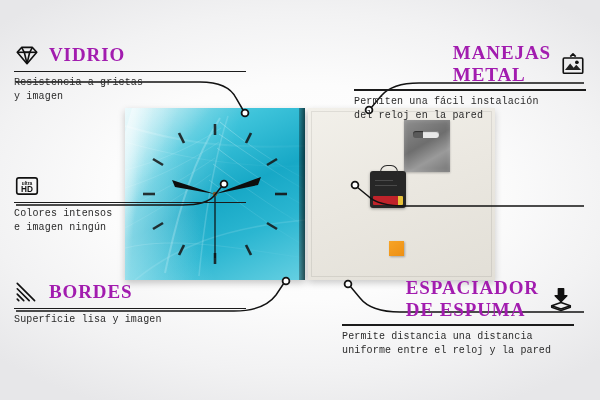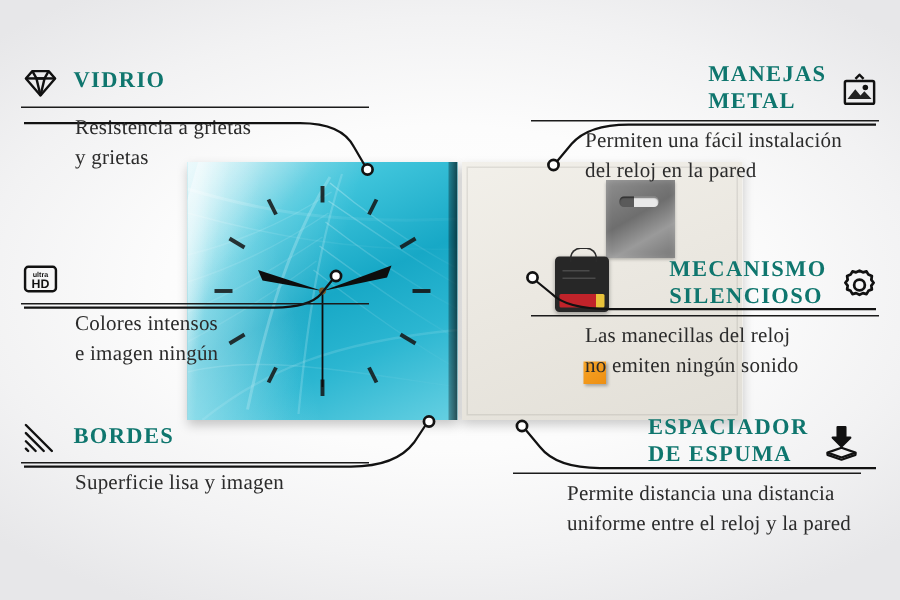--- a/index.html
+++ b/index.html
@@ -62,27 +62,27 @@
     background:linear-gradient(145deg,#f7a427,#ed8f12);box-shadow:1px 1px 2px rgba(0,0,0,.28);}
 
   
   .label{position:absolute;width:232px;}
   .label.left{text-align:left;}
   .label.right{}
   .lbl-head{display:flex;align-items:center;gap:9px;}
   .label.right .lbl-head{justify-content:flex-end;}
   .lbl-title{
     font-family:"Liberation Serif", serif;
-    font-size:15px;font-weight:700;letter-spacing:.9px;
-    color:#0f766e;line-height:1.17;text-transform:uppercase;
+    font-size:19px;font-weight:700;letter-spacing:.9px;
+    color:#a21caf;line-height:1.17;text-transform:uppercase;
   }
   .rule{height:1.4px;background:#1b1b1b;margin:3px 0 4px 0;}
   .lbl-sub{
-    font-family:Liberation Serif, serif;
-    font-size:14px;color:#2b2b2b;line-height:1.38;letter-spacing:.15px;margin-left:36px;
+    font-family:Liberation Mono, monospace;
+    font-size:10px;color:#2b2b2b;line-height:1.38;letter-spacing:.15px;
   }
   .ico{width:26px;height:26px;flex:0 0 26px;display:block;}
 
   .l1{left:14px;top:42px;}
   .l2{left:14px;top:173px;}
   .l3{left:14px;top:279px;}
   .r1{right:14px;top:42px;}
   .r2{right:14px;top:172px;}
   .r3{right:26px;top:277px;}
 
@@ -194,21 +194,21 @@
             <path d="M9.5 9.5 H14.5"></path>
         </g>
       </svg>
       <div class="lbl-title">
         <div>VIDRIO</div>
       </div>
     </div>
     <div class="rule"></div>
     <div class="lbl-sub">
       <div>Resistencia a grietas</div>
-      <div>y grietas</div>
+      <div>y imagen</div>
     </div>
   </div>
 
   <div class="label left l2">
     <div class="lbl-head">
       <svg class="ico" viewBox="0 0 24 24">
         <rect x="2.5" y="4.5" width="19" height="15" rx="2" fill="none" stroke="#111" stroke-width="1.5"></rect>
         <text x="12" y="11" font-family="Liberation Sans, sans-serif" font-size="4.4" font-weight="700" fill="#111" text-anchor="middle">ultra</text>
         <text x="12" y="17.4" font-family="Liberation Sans, sans-serif" font-size="7.6" font-weight="700" fill="#111" text-anchor="middle">HD</text>
       </svg>
@@ -255,39 +255,20 @@
         </g>
       </svg>
     </div>
     <div class="rule"></div>
     <div class="lbl-sub">
       <div>Permiten una fácil instalación</div>
       <div>del reloj en la pared</div>
     </div>
   </div>
 
-  <div class="label right r2">
-    <div class="lbl-head">
-      <div class="lbl-title">
-        <div>MECANISMO</div>
-        <div>SILENCIOSO</div>
-      </div>
-      <svg class="ico" viewBox="0 0 24 24">
-        <g fill="none" stroke="#111" stroke-width="1.7" stroke-linejoin="round">
-          <path d="M12 3.2 l2.1 1.0 2.2-.6 1.2 2.0 2.1 .9 -.3 2.3 1.4 1.8 -1.4 1.8 .3 2.3 -2.1 .9 -1.2 2.0 -2.2-.6 -2.1 1.0 -2.1-1.0 -2.2 .6 -1.2-2.0 -2.1-.9 .3-2.3 -1.4-1.8 1.4-1.8 -.3-2.3 2.1-.9 1.2-2.0 2.2 .6 Z"></path>
-          <circle cx="12" cy="12" r="3.3"></circle>
-        </g>
-      </svg>
-    </div>
-    <div class="rule"></div>
-    <div class="lbl-sub">
-      <div>Las manecillas del reloj</div>
-      <div>no emiten ningún sonido</div>
-    </div>
-  </div>
 
   <div class="label right r3">
     <div class="lbl-head">
       <div class="lbl-title">
         <div>ESPACIADOR</div>
         <div>DE ESPUMA</div>
       </div>
       <svg class="ico" viewBox="0 0 24 24">
         <g stroke="#111" stroke-width="1.4" stroke-linejoin="round">
           <path d="M9.6 2.6 h4.8 v6.4 h3.0 L12 14.4 L6.6 9 h3.0 Z" fill="#111"></path>

